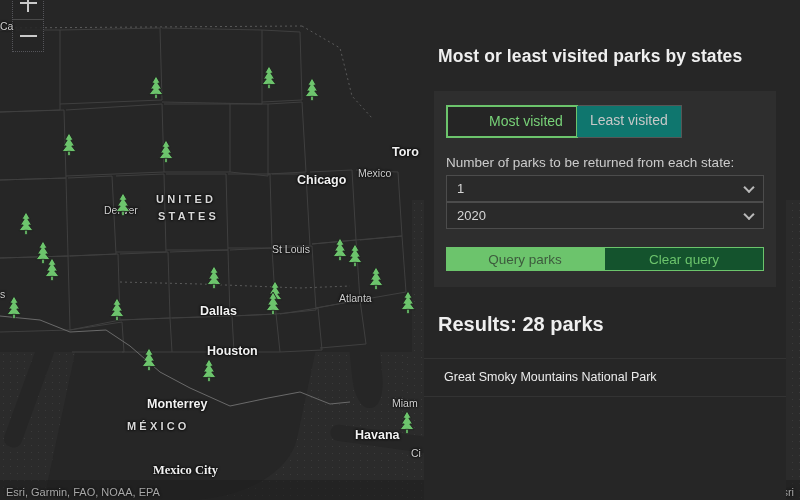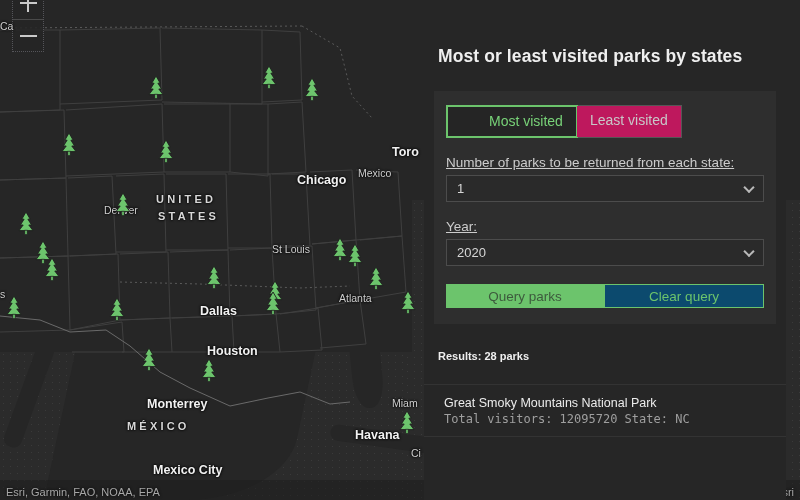--- a/index.html
+++ b/index.html
@@ -90,37 +90,36 @@
     margin: 24px 10px 0 10px;
     background: #2e2e2e;
     padding: 14px 12px 16px 12px;
   }
   
   .toggle-group { display: inline-flex; border: 1px solid #565656; }
   .toggle {
     padding: 6px 13px 7px 13px;
     font-size: 14px;
     color: #c8c8c8;
-    background: #be185d;
+    background: #0f766e;
     cursor: pointer;
     white-space: nowrap;
   }
   .toggle.active {
     color: #78d278;
     border: 2px solid #6cc46c;
     background: #252525;
     margin: -1px;
     padding-left: 41px;
   }
   .field-label {
     display: block;
     color: #cccccc;
     font-size: 13.5px;
     margin: 17px 0 5px 0;
-    text-decoration: underline;
   }
   .select {
     position: relative;
     height: 27px;
     border: 1px solid #4c4c4c;
     background: #2a2a2a;
     display: flex; align-items: center;
     padding: 0 10px;
     color: #d6d6d6;
     font-size: 13px;
@@ -134,25 +133,25 @@
   }
   .btn-row { display: flex; margin-top: 18px; }
   .btn {
     flex: 1;
     height: 24px;
     display: flex; align-items: center; justify-content: center;
     font-size: 13.5px;
     cursor: pointer;
   }
   .btn.primary { background: #6cc46c; color: #3d5a3d; }
-  .btn.secondary { background: #0c4a6e; color: #6cc46c; border: 1px solid #6cc46c; }
+  .btn.secondary { background: #14532d; color: #6cc46c; border: 1px solid #6cc46c; }
 
   #results-title {
     color: #efefef;
-    font-size: 11px;
+    font-size: 20px;
     font-weight: bold;
     padding: 26px 0 0 14px;
   }
   #results-list { margin-top: 22px; }
   .result-item {
     border-top: 1px solid #333333;
     padding: 11px 14px 10px 20px;
   }
   .result-name {
     color: #ececec;
@@ -238,21 +237,21 @@
         <div class="mlabel country" style="left: 156px; top: 193px;">UNITED</div>
         <div class="mlabel country" style="left: 158px; top: 210px;">STATES</div>
         <div class="mlabel city" style="left: 200px; top: 304px;">Dallas</div>
         <div class="mlabel city-s" style="left: 339px; top: 292px;">Atlanta</div>
         <div class="mlabel city" style="left: 207px; top: 344px;">Houston</div>
         <div class="mlabel city" style="left: 147px; top: 397px;">Monterrey</div>
         <div class="mlabel country" style="left: 127px; top: 420px;">MÉXICO</div>
         <div class="mlabel city-s" style="left: 392px; top: 397px;">Miam</div>
         <div class="mlabel city" style="left: 355px; top: 428px;">Havana</div>
         <div class="mlabel city-s" style="left: 411px; top: 447px;">Ci</div>
-        <div class="mlabel city" style="left: 153px; top: 463px;">Mexico City</div>
+        <div class="mlabel city" style="left: 153px; top: 463px; font-family: Liberation Serif, serif;">Mexico City</div>
         <div class="mlabel city-s" style="left: 0px; top: 288px;">s</div>
       </div>
 
     <div id="map-markers">
         <div class="tree" style="left: 146px; top: 75px;"><svg viewBox="0 0 20 24" width="20" height="24">
             <path d="M10 1 L14.2 8.2 L11.9 8.2 L15.6 14.0 L12.8 14.0 L17 19.6 L3 19.6 L7.2 14.0 L4.4 14.0 L8.1 8.2 L5.8 8.2 Z" fill="#6cc46c" stroke="#1e1e1e" stroke-width="0.9"></path>
             <rect x="8.8" y="19.2" width="2.4" height="4.4" fill="#6cc46c" stroke="#1e1e1e" stroke-width="0.7"></rect>
           </svg></div>
         <div class="tree" style="left: 259px; top: 65px;"><svg viewBox="0 0 20 24" width="20" height="24">
             <path d="M10 1 L14.2 8.2 L11.9 8.2 L15.6 14.0 L12.8 14.0 L17 19.6 L3 19.6 L7.2 14.0 L4.4 14.0 L8.1 8.2 L5.8 8.2 Z" fill="#6cc46c" stroke="#1e1e1e" stroke-width="0.9"></path>
@@ -362,36 +361,34 @@
         <div class="toggle active">Most visited</div>
         <div class="toggle">Least visited</div>
       </div>
 
       <label class="field-label">Number of parks to be returned from each state:</label>
       <div class="select">
         <span>1</span>
         <span class="chev"></span>
       </div>
 
-      <label class="field-label">Year:</label>
       <div class="select">
         <span>2020</span>
         <span class="chev"></span>
       </div>
 
       <div class="btn-row">
         <div class="btn primary">Query parks</div>
         <div class="btn secondary">Clear query</div>
       </div>
     </div>
 
     <div id="results-title">Results: 28 parks</div>
 
     <div id="results-list">
         <div class="result-item">
           <div class="result-name">Great Smoky Mountains National Park</div>
-          <div class="result-meta">Total visitors: 12095720 State: NC</div>
         </div>
         <div class="result-item clipped"></div>
       </div>
   </div>
 
 </div>
 
 </body></html>

